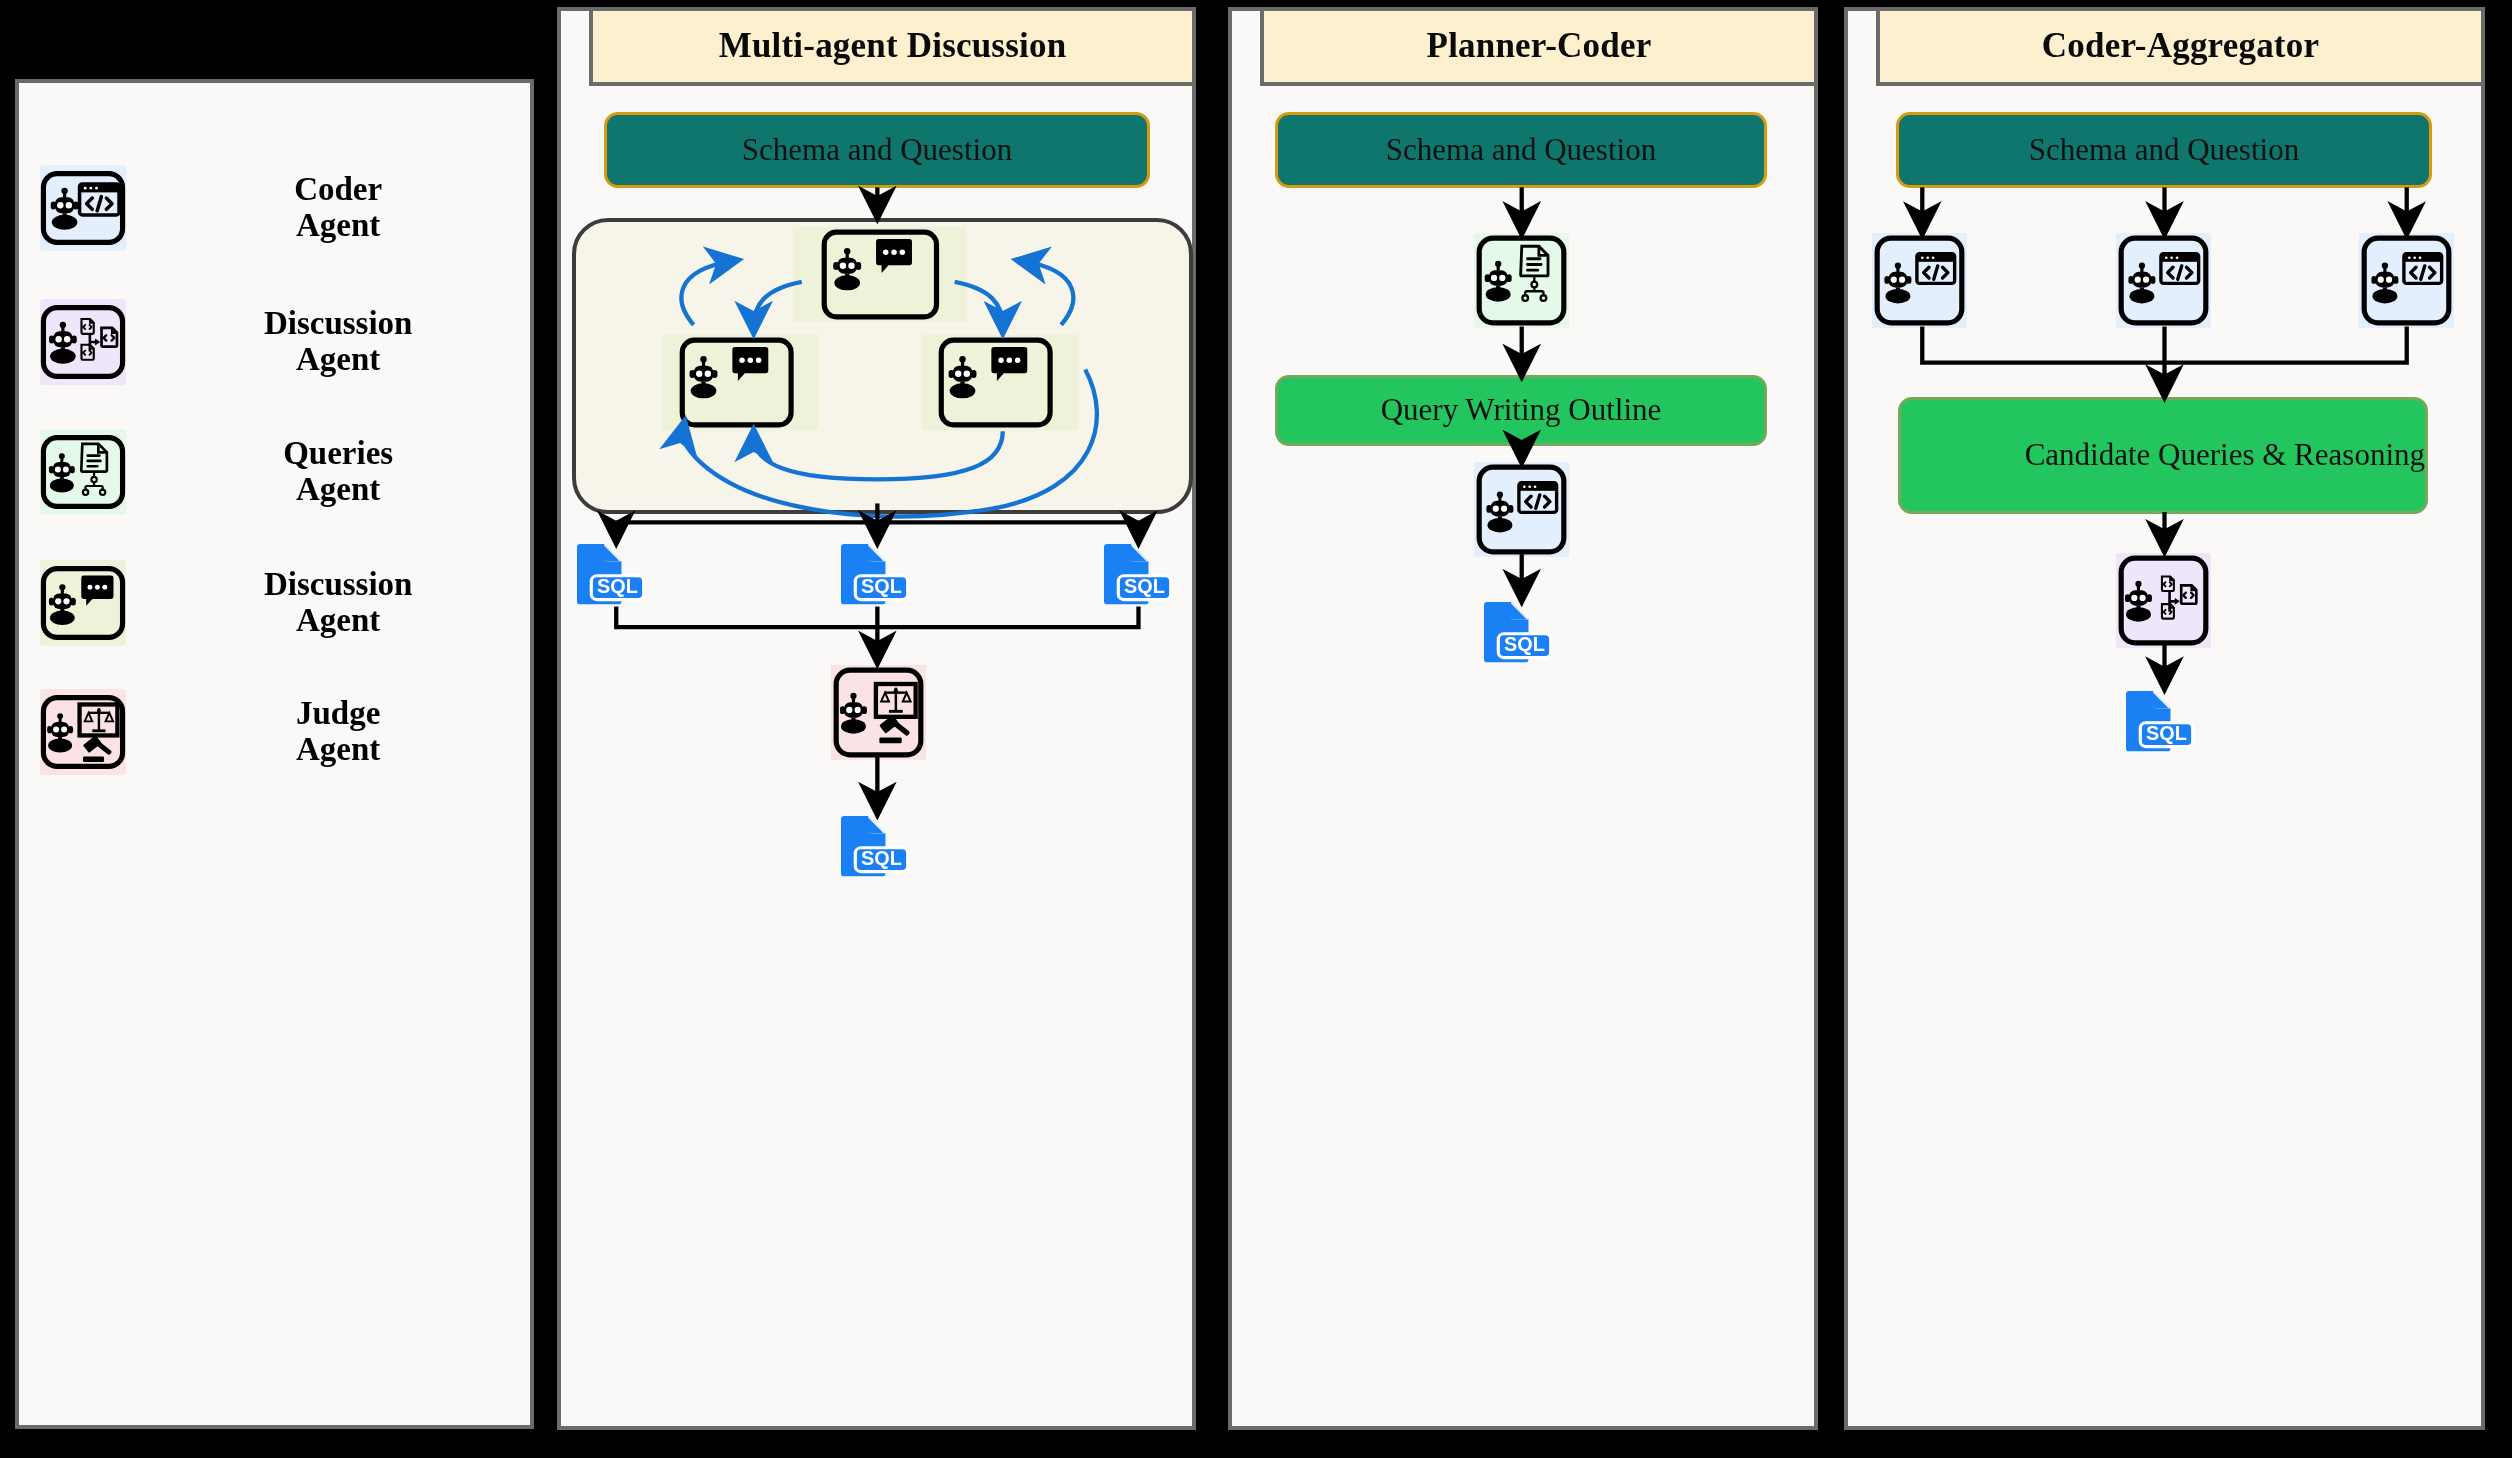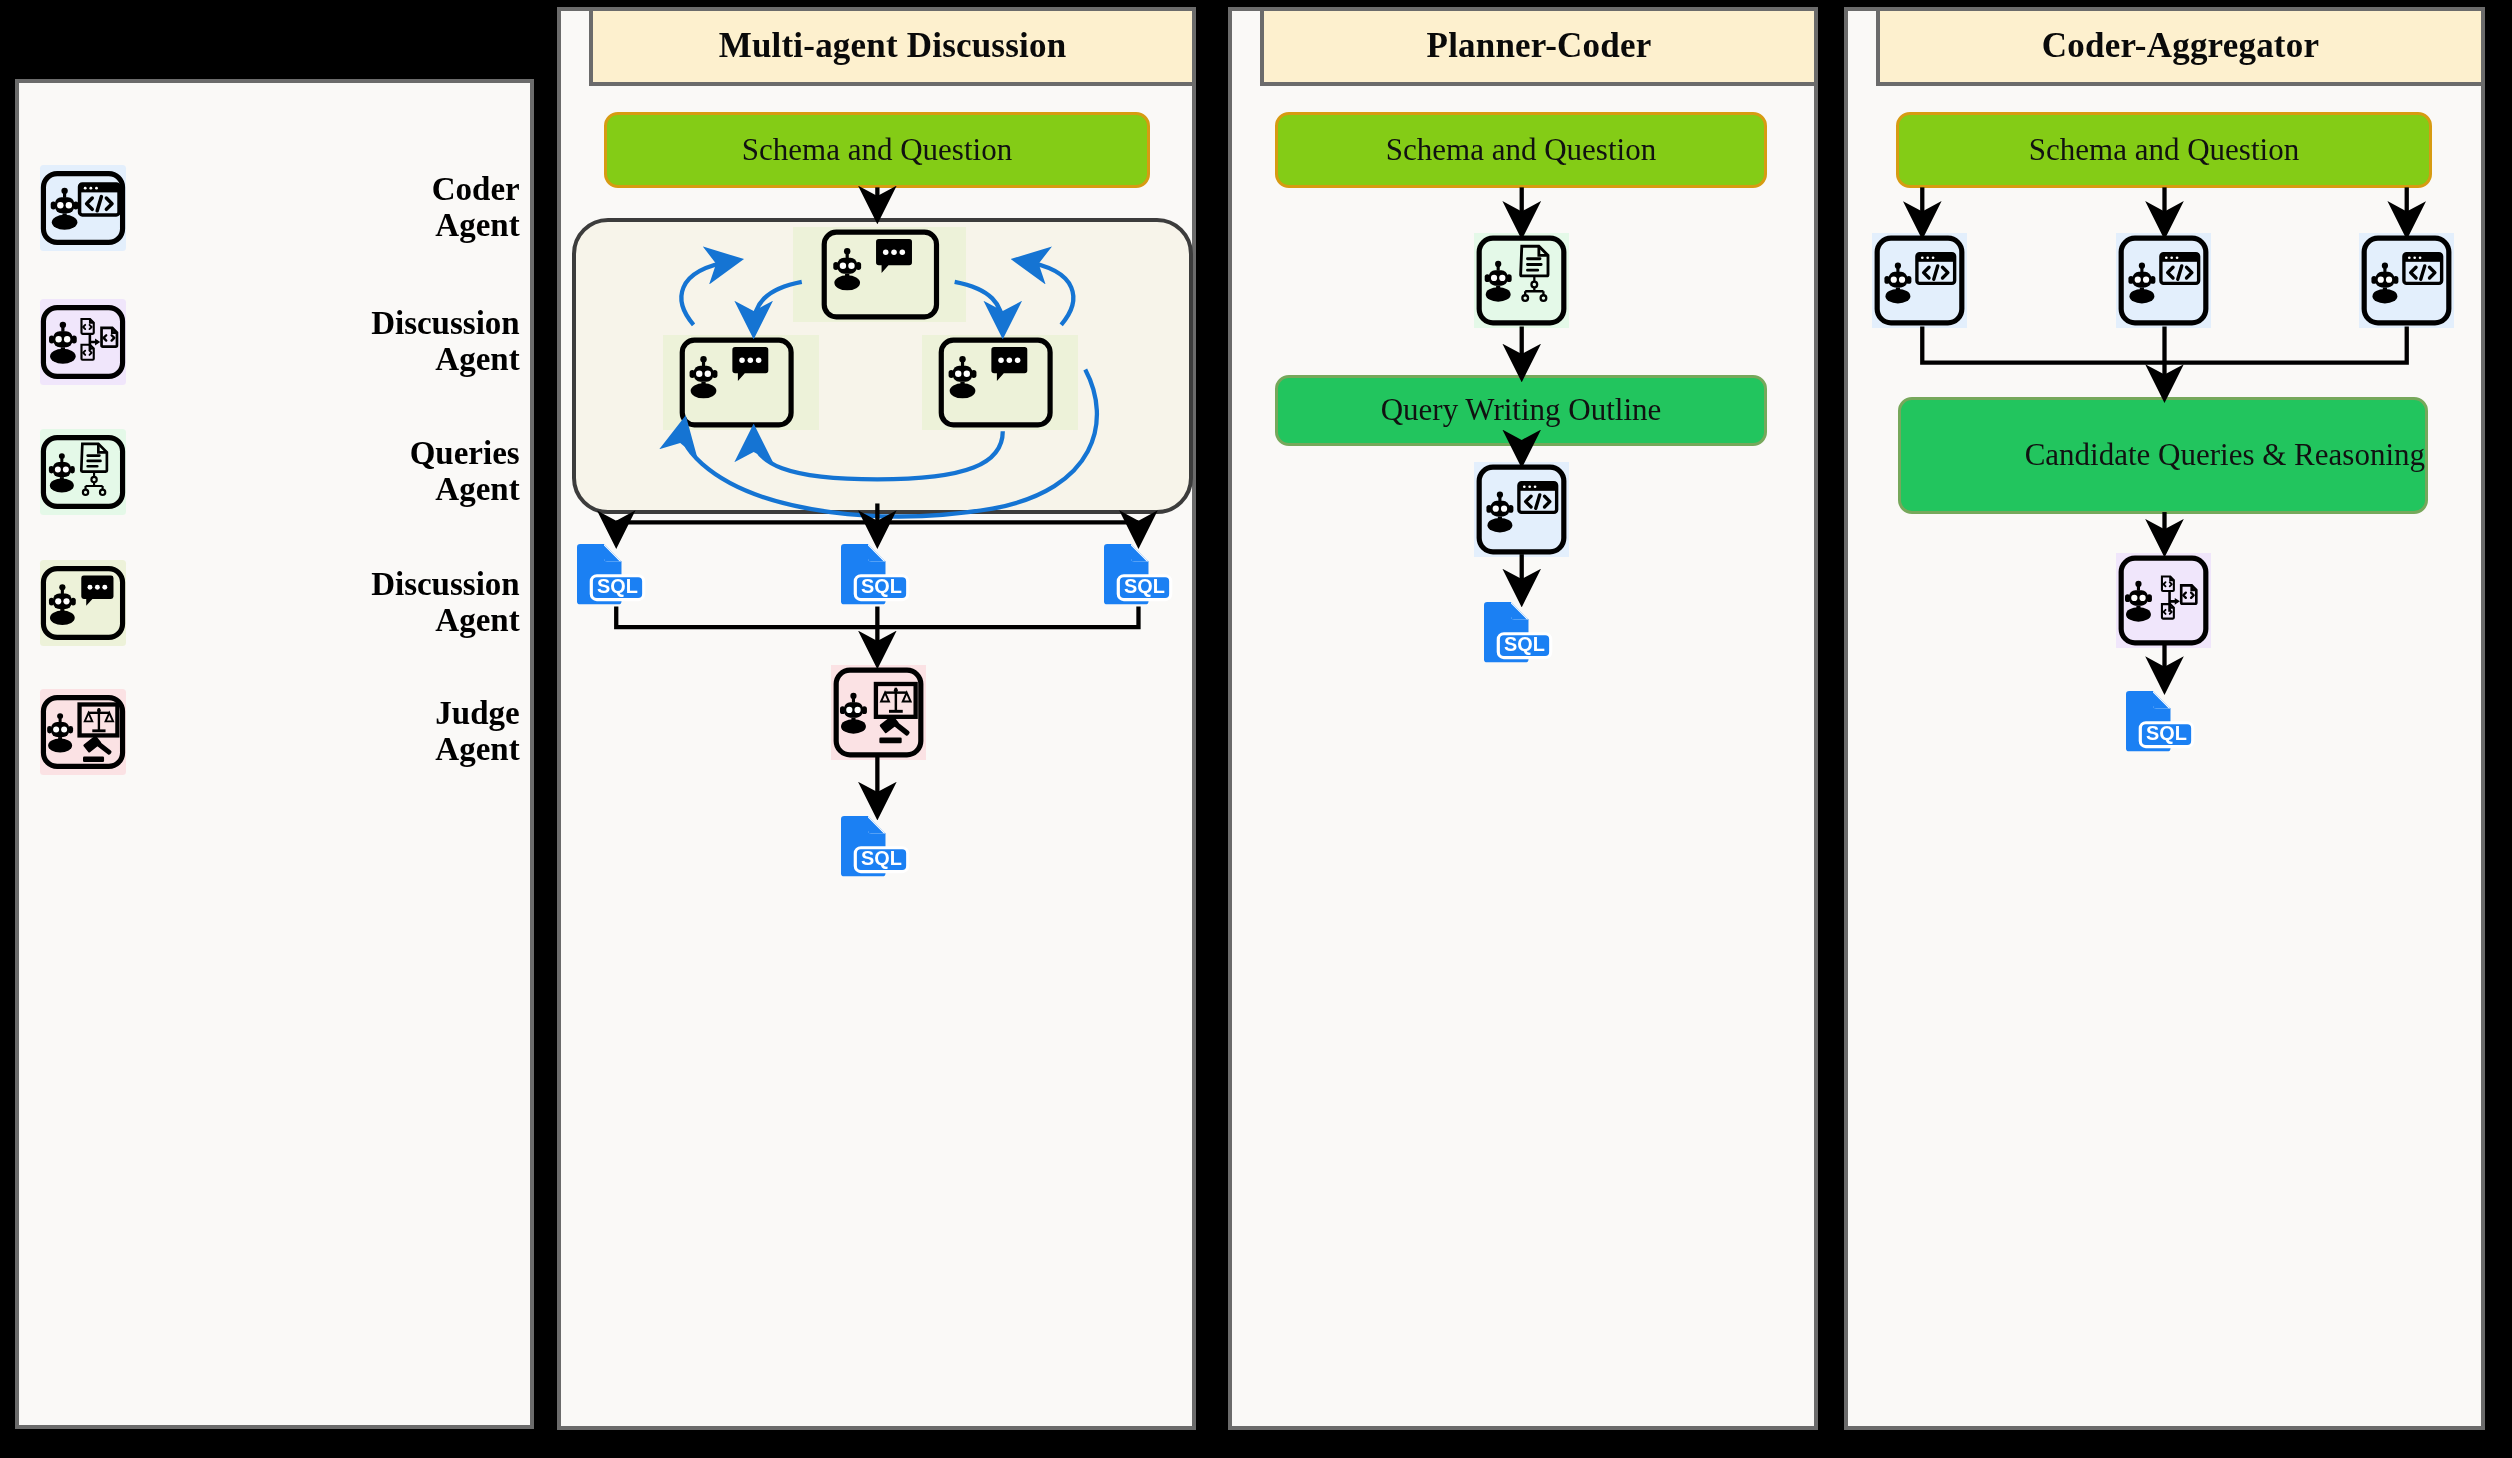--- a/index.html
+++ b/index.html
@@ -18,38 +18,38 @@
     background:#fdf0ce;border:4.3px solid #6b6b6b;box-sizing:border-box;
     display:flex;align-items:center;justify-content:center;margin-left:32px;}
   .panel-header span{font-size:35px;font-weight:bold;color:#0a0a0a;letter-spacing:0.2px;}
 
   .panel-body{position:absolute;left:0;top:75px;right:0;bottom:0;}
 
   
   .legend-row{position:absolute;left:0;width:100%;height:112px;}
   .legend-icon{position:absolute;left:21px;top:0;width:86px;height:86px;border-radius:3.5px;}
   .legend-label{position:absolute;left:138px;top:0;width:363px;height:86px;
-     display:flex;flex-direction:column;align-items:flex-end;justify-content:center;
+     display:flex;flex-direction:column;align-items:center;justify-content:center;
      font-size:33px;font-weight:bold;line-height:1.08;color:#000;text-align:center;}
 
   
   .tile{position:relative;box-sizing:border-box;}
   .tile svg{position:absolute;left:0;top:0;width:100%;height:100%;}
 
   .bg-blue{background:#e3effc;}
   .bg-purple{background:#f0e6fb;}
   .bg-mint{background:#e4f9e8;}
   .bg-olive{background:#edf2d9;}
   .bg-pink{background:#fbe2e4;}
 
   
   .node{position:absolute;box-sizing:border-box;display:flex;align-items:center;
         justify-content:center;text-align:center;}
   .rbox{border-radius:14px;border:3.5px solid;font-size:31px;color:#111;line-height:1.12;}
-  .rbox.orange{background:#84cc16;border-color:#d79b12;}
+  .rbox.orange{background:#0f766e;border-color:#d79b12;}
   .rbox.green{background:#22c55e;border-color:#76a85b;}
 
   .loopbox{position:absolute;border:4.3px solid #3c3c3c;border-radius:36px;background:#f7f4ea;}
 
   svg.overlay{position:absolute;left:0;top:0;width:100%;height:100%;pointer-events:none;overflow:visible;}
 
   .agent-tile{position:absolute;}
 </style>
 </head>
 <body>

